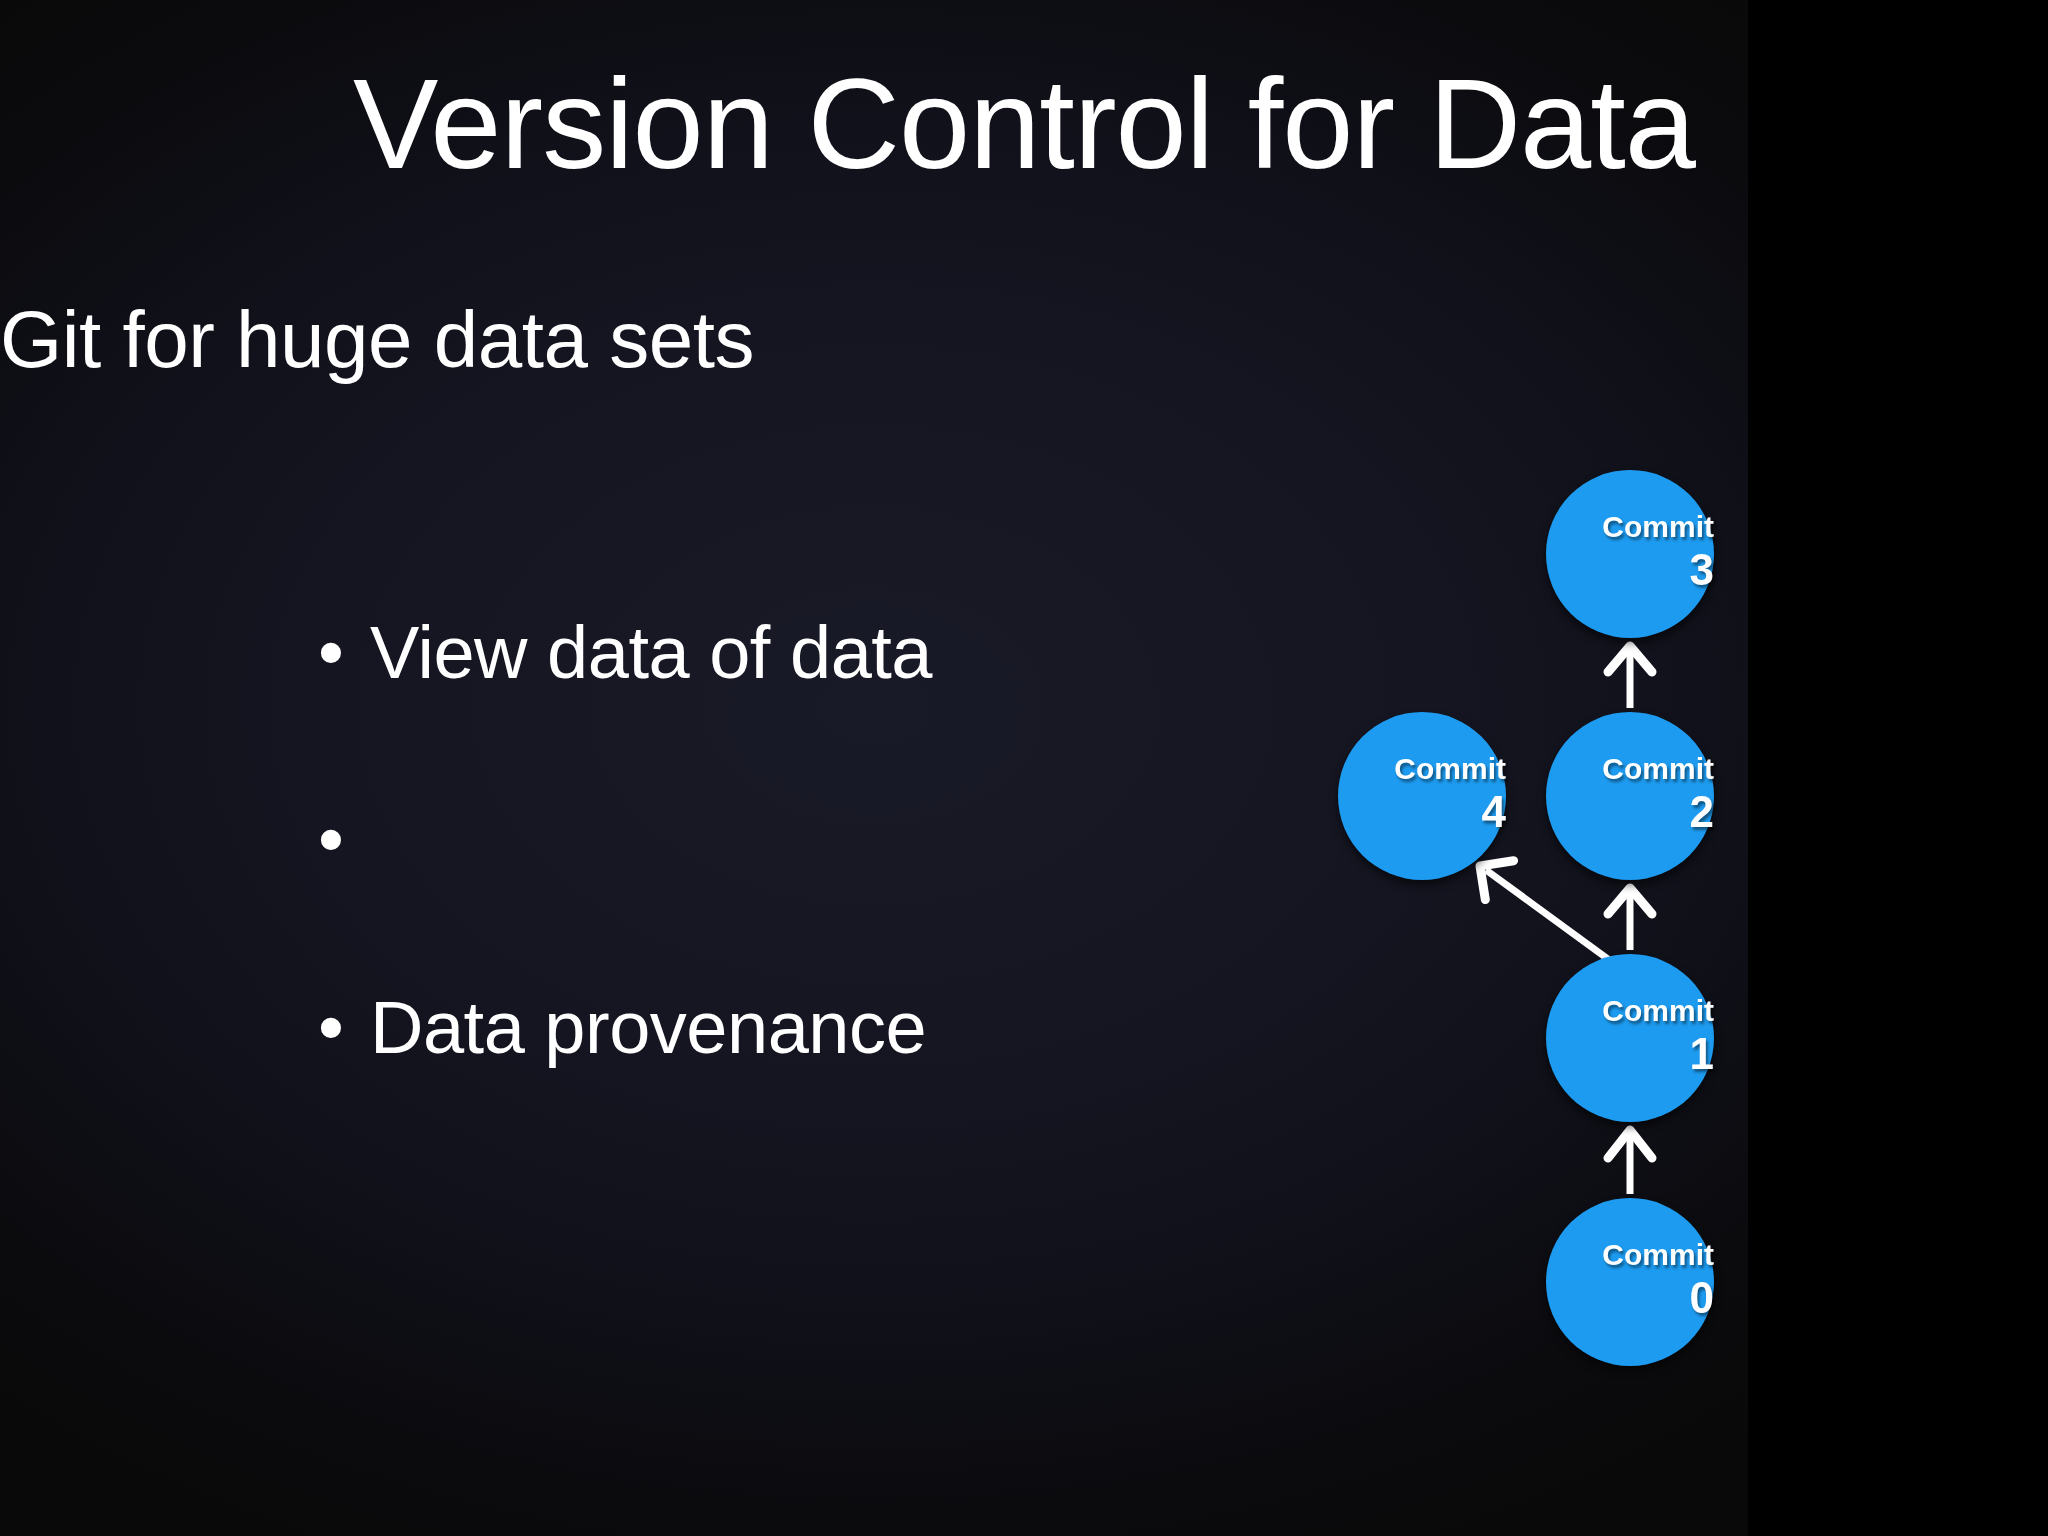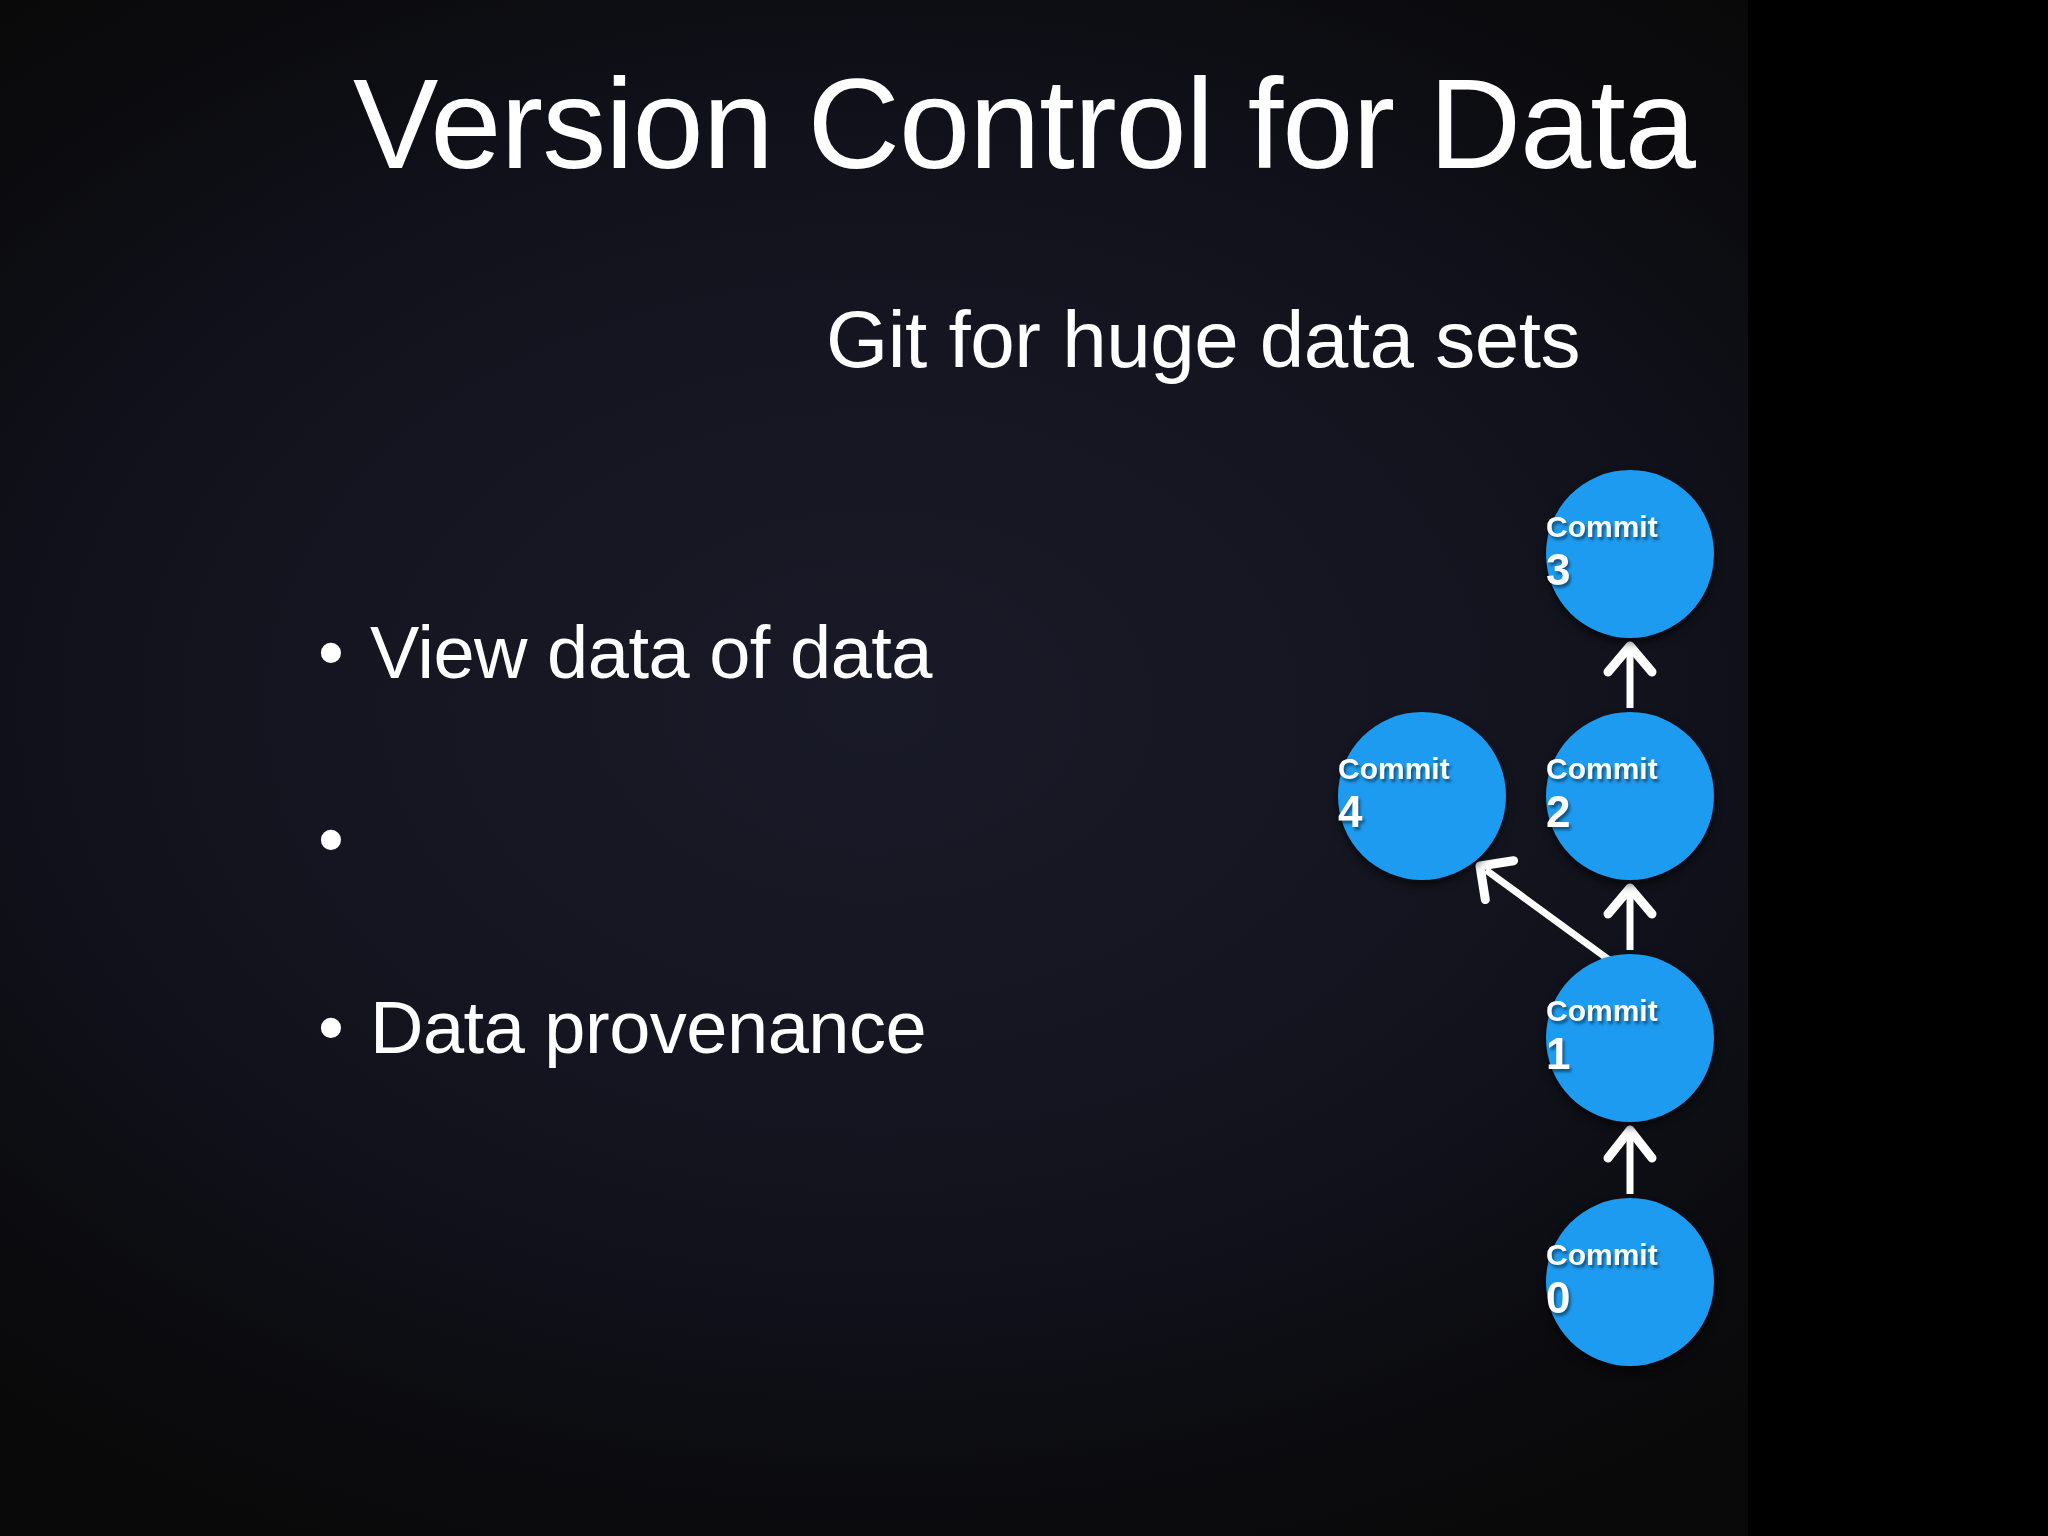--- a/index.html
+++ b/index.html
@@ -33,28 +33,27 @@
     letter-spacing: -1px;
     white-space: nowrap;
   }
 
   
   #subtitle {
     position: absolute;
     left: 0;
     top: 294px;
     width: 1560px;
-    text-align: right;
+    text-align: left;
     color: #ffffff;
     font-size: 80px;
     line-height: 1.15;
     font-weight: 400;
     letter-spacing: -0.5px;
     white-space: nowrap;
-    padding-left: 20px;
   }
 
   
   #bullets {
     position: absolute;
     left: 318px;
     top: 612px;
     width: 900px;
   }
   .bullet-row {
@@ -90,21 +89,21 @@
 
   .node {
     position: absolute;
     width: 168px;
     height: 168px;
     border-radius: 50%;
     background: #1d9bf0;
     box-shadow: 0 5px 9px rgba(0,0,0,0.55);
     display: flex;
     flex-direction: column;
-    align-items: flex-start;
+    align-items: flex-end;
     justify-content: center;
     color: #ffffff;
     font-weight: bold;
     z-index: 2;
   }
   .node .lbl {
     font-size: 30px;
     line-height: 1.05;
     text-shadow: 2px 3px 3px rgba(0,0,0,0.45);
   }

